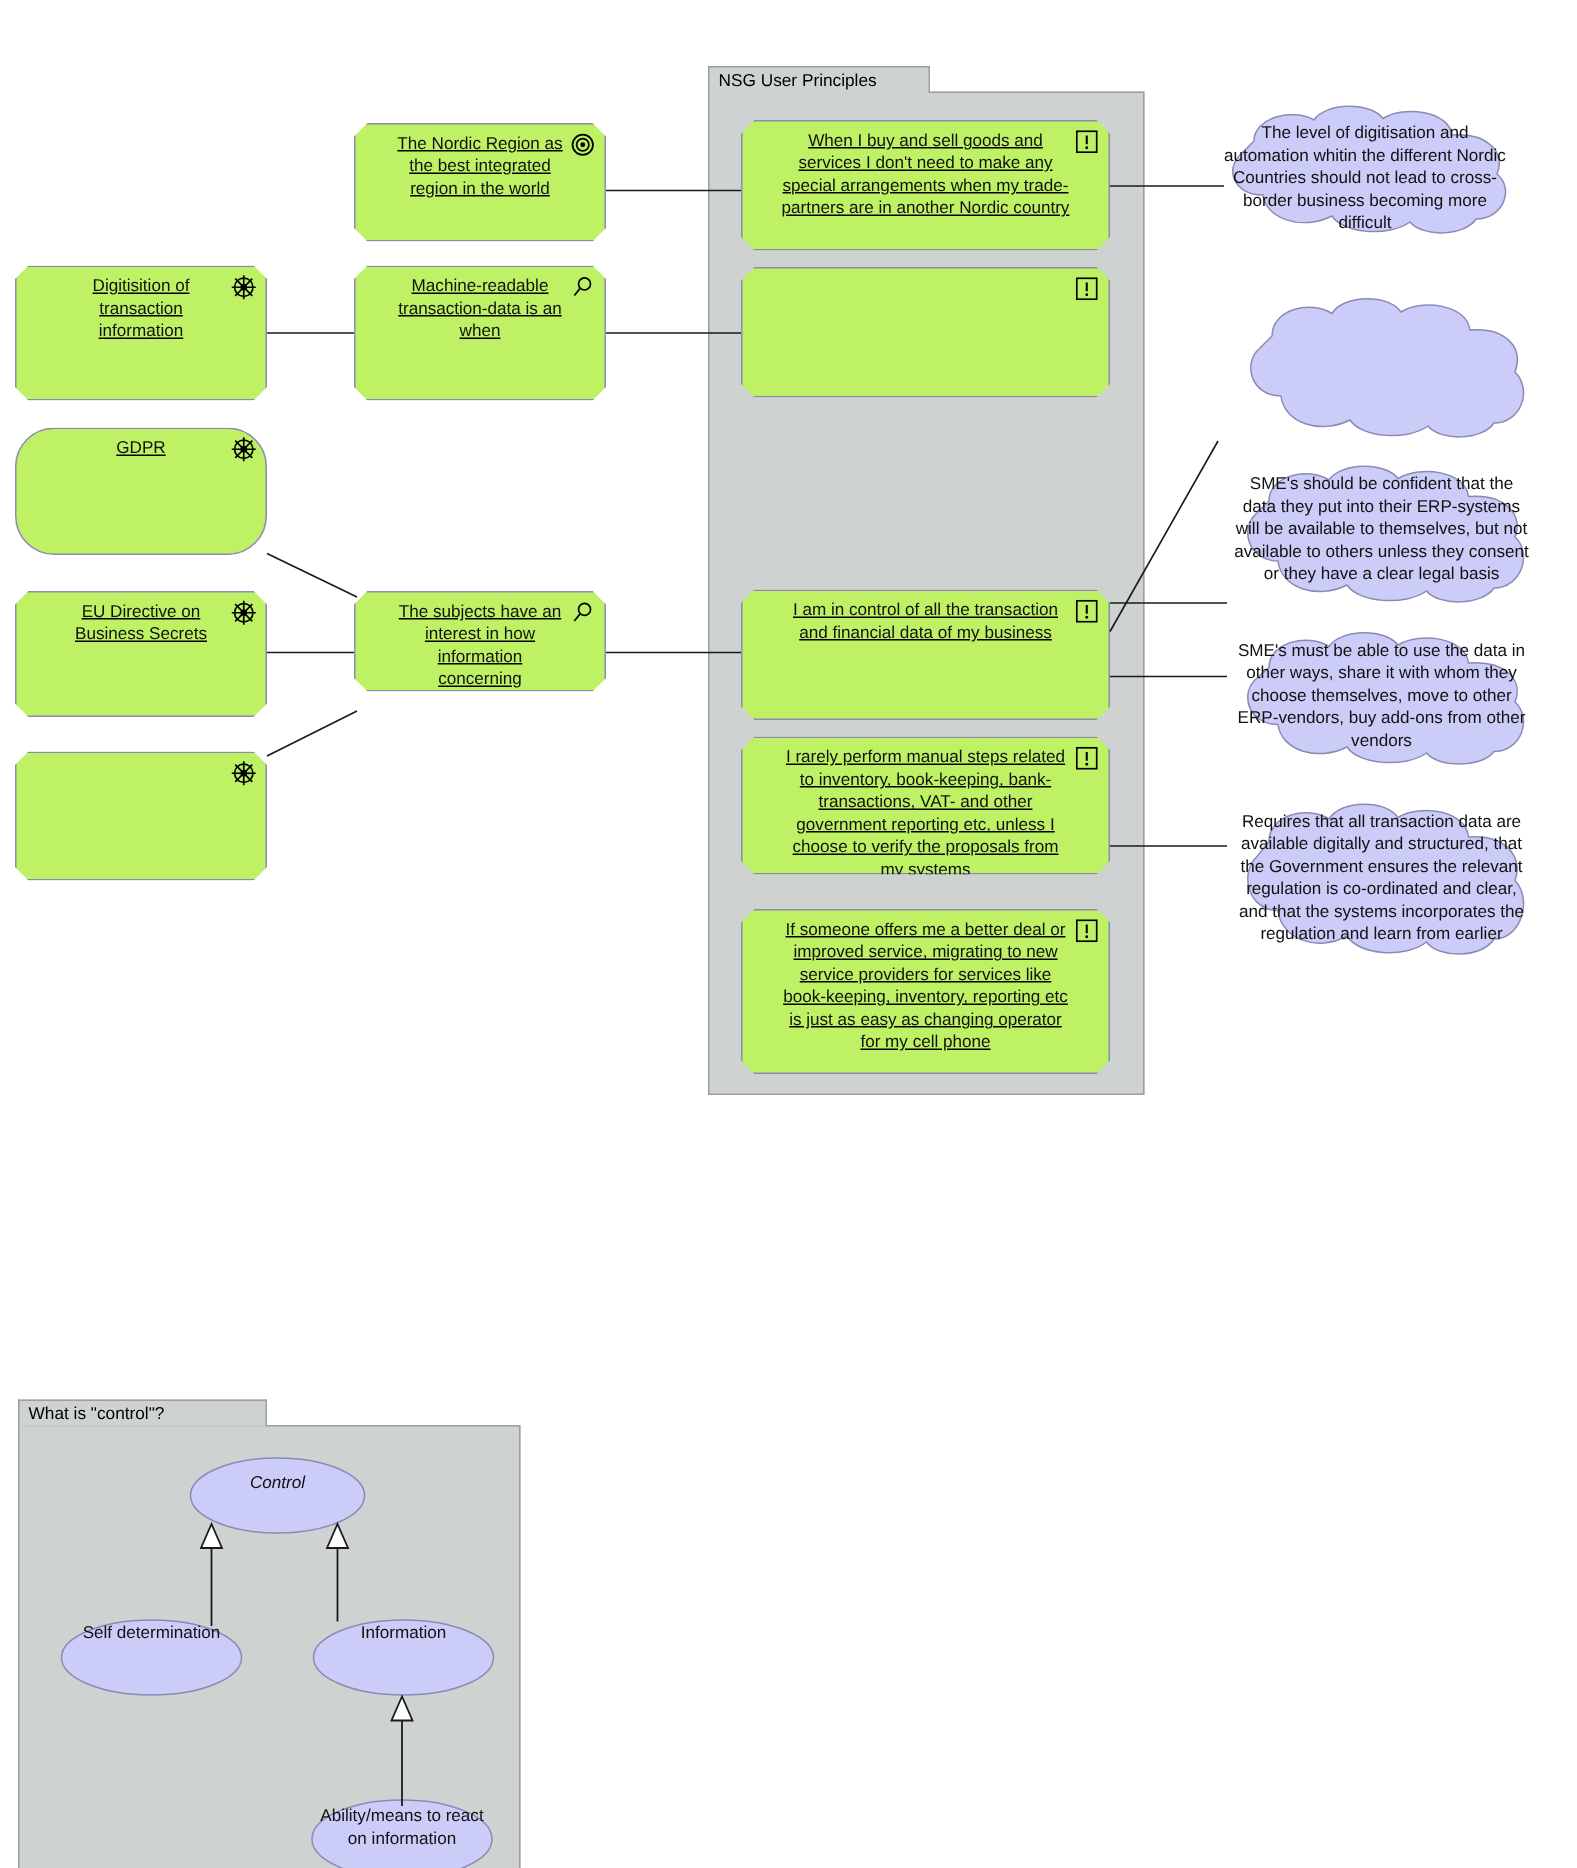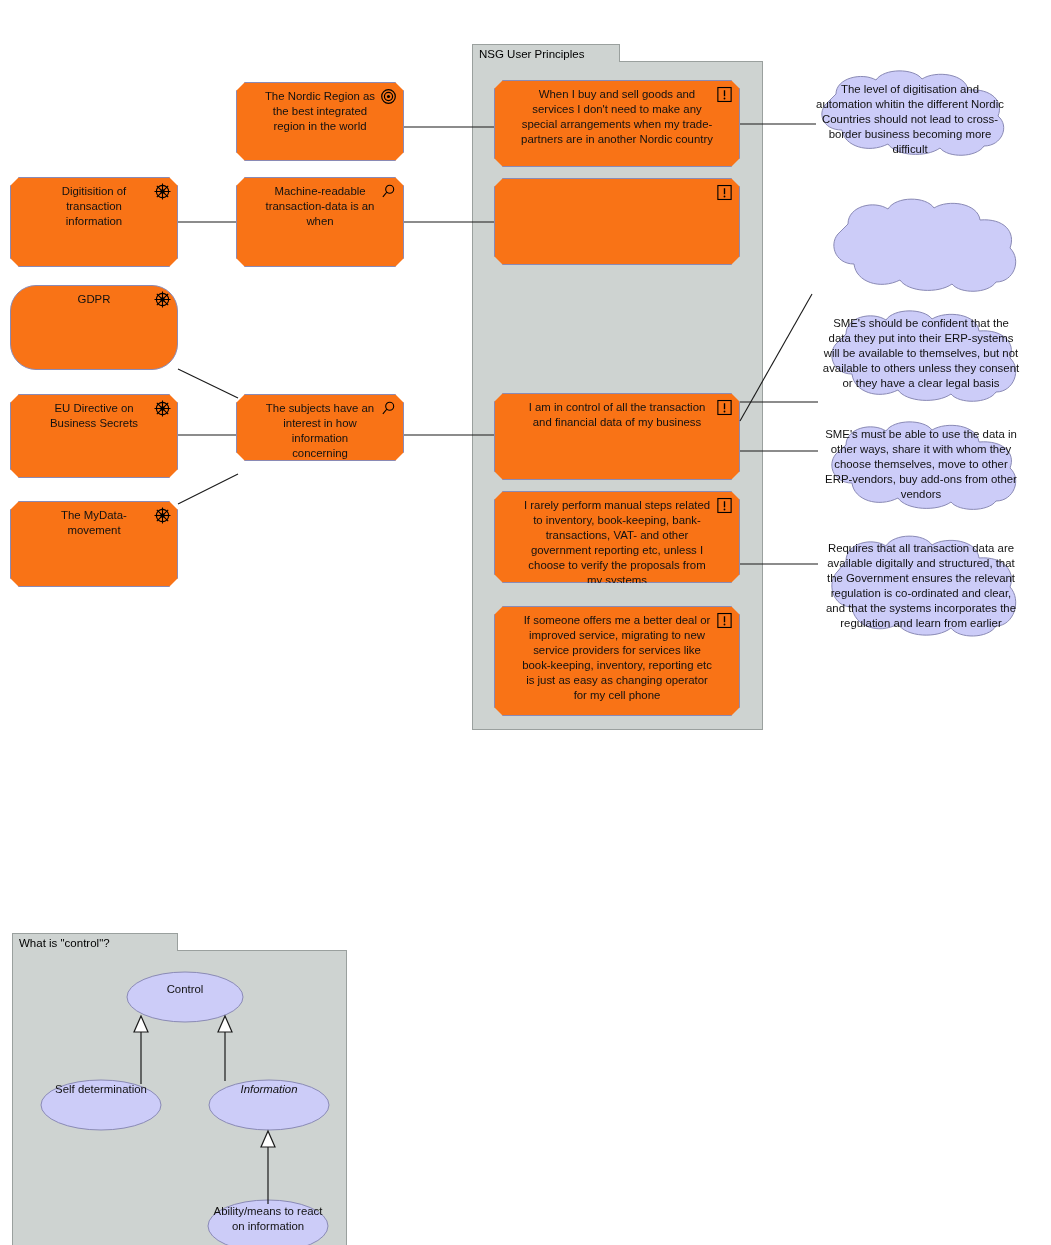--- a/index.html
+++ b/index.html
@@ -44,27 +44,28 @@
     line-height:16px;
     padding:1px 8px 0 6px;
     white-space:nowrap;
     z-index:3;
   }
 
   
   .node{
     position:absolute;
     box-sizing:border-box;
-    background:#f97316;
+    background:#bef264;
     border:1px solid #8a8ab5;
     z-index:4;
     
     border-radius:0;
     -webkit-clip-path:polygon(9px 0,calc(100% - 9px) 0,100% 9px,100% calc(100% - 9px),calc(100% - 9px) 100%,9px 100%,0 calc(100% - 9px),0 9px);
     clip-path:polygon(9px 0,calc(100% - 9px) 0,100% 9px,100% calc(100% - 9px),calc(100% - 9px) 100%,9px 100%,0 calc(100% - 9px),0 9px);
+    text-decoration:underline;
   }
   .node .label{
     display:block;
     text-align:center;
     font-size:11.4px;
     line-height:15px;
     color:#111;
     padding:6px 26px 0 26px;
     word-wrap:break-word;
   }
@@ -221,21 +222,20 @@
         <circle cx="10" cy="10" r="7.2" fill="none" stroke="#000" stroke-width="1.3"></circle>
         <circle cx="10" cy="10" r="2.6" fill="#000"></circle>
         <g stroke="#000" stroke-width="1.3">
           <line x1="10" y1="0.6" x2="10" y2="19.4"></line>
           <line x1="0.6" y1="10" x2="19.4" y2="10"></line>
           <line x1="3.3" y1="3.3" x2="16.7" y2="16.7"></line>
           <line x1="16.7" y1="3.3" x2="3.3" y2="16.7"></line>
         </g>
       </svg>
     </span>
-    <span class="label">The MyData-movement</span>
   </div>
 
   <div class="node" style="left:236px; top:46px; width:168px; height:79px;">
     <span class="icon">
       <svg width="17" height="17" viewBox="0 0 20 20">
         <circle cx="10" cy="10" r="8" fill="none" stroke="#000" stroke-width="1.4"></circle>
         <circle cx="10" cy="10" r="4.8" fill="none" stroke="#000" stroke-width="1.4"></circle>
         <circle cx="10" cy="10" r="1.9" fill="#000"></circle>
       </svg>
     </span>
@@ -358,35 +358,35 @@
                C197 23 210 38 204 54 C216 67 208 93 190 93 C182 106 153 106 145 95
                C131 106 100 104 92 91 C72 102 48 93 46 74 C26 74 20 49 32 38 Z" fill="#ccccf8" stroke="#8a8ab5" stroke-width="1"></path>
     </svg>
     <div class="ctext" style="top:8px;">Requires that all transaction data are available digitally and structured, that the Government ensures the relevant regulation is co-ordinated and clear, and that the systems incorporates the regulation and learn from earlier</div>
   </div>
 
   <div class="ell" style="left:126px; top:935px; width:118px; height:52px;">
     <svg width="118" height="52">
       <ellipse cx="59" cy="26" rx="58" ry="25" fill="#ccccf8" stroke="#8a8ab5" stroke-width="1"></ellipse>
     </svg>
-    <div class="etext" style="top:11px;">Control</div>
+    <div class="etext" style="top:11px;font-style:italic;">Control</div>
   </div>
 
   <div class="ell" style="left:40px; top:1043px; width:122px; height:52px;">
     <svg width="122" height="52">
       <ellipse cx="61" cy="26" rx="60" ry="25" fill="#ccccf8" stroke="#8a8ab5" stroke-width="1"></ellipse>
     </svg>
     <div class="etext" style="top:3px;">Self determination</div>
   </div>
 
   <div class="ell" style="left:208px; top:1043px; width:122px; height:52px;">
     <svg width="122" height="52">
       <ellipse cx="61" cy="26" rx="60" ry="25" fill="#ccccf8" stroke="#8a8ab5" stroke-width="1"></ellipse>
     </svg>
-    <div class="etext" style="top:3px;font-style:italic;">Information</div>
+    <div class="etext" style="top:3px;">Information</div>
   </div>
 
   <div class="ell" style="left:207px; top:1163px; width:122px; height:54px;">
     <svg width="122" height="54">
       <ellipse cx="61" cy="27" rx="60" ry="26" fill="#ccccf8" stroke="#8a8ab5" stroke-width="1"></ellipse>
     </svg>
     <div class="etext" style="top:5px;">Ability/means to react on information</div>
   </div>
 
 </div>

